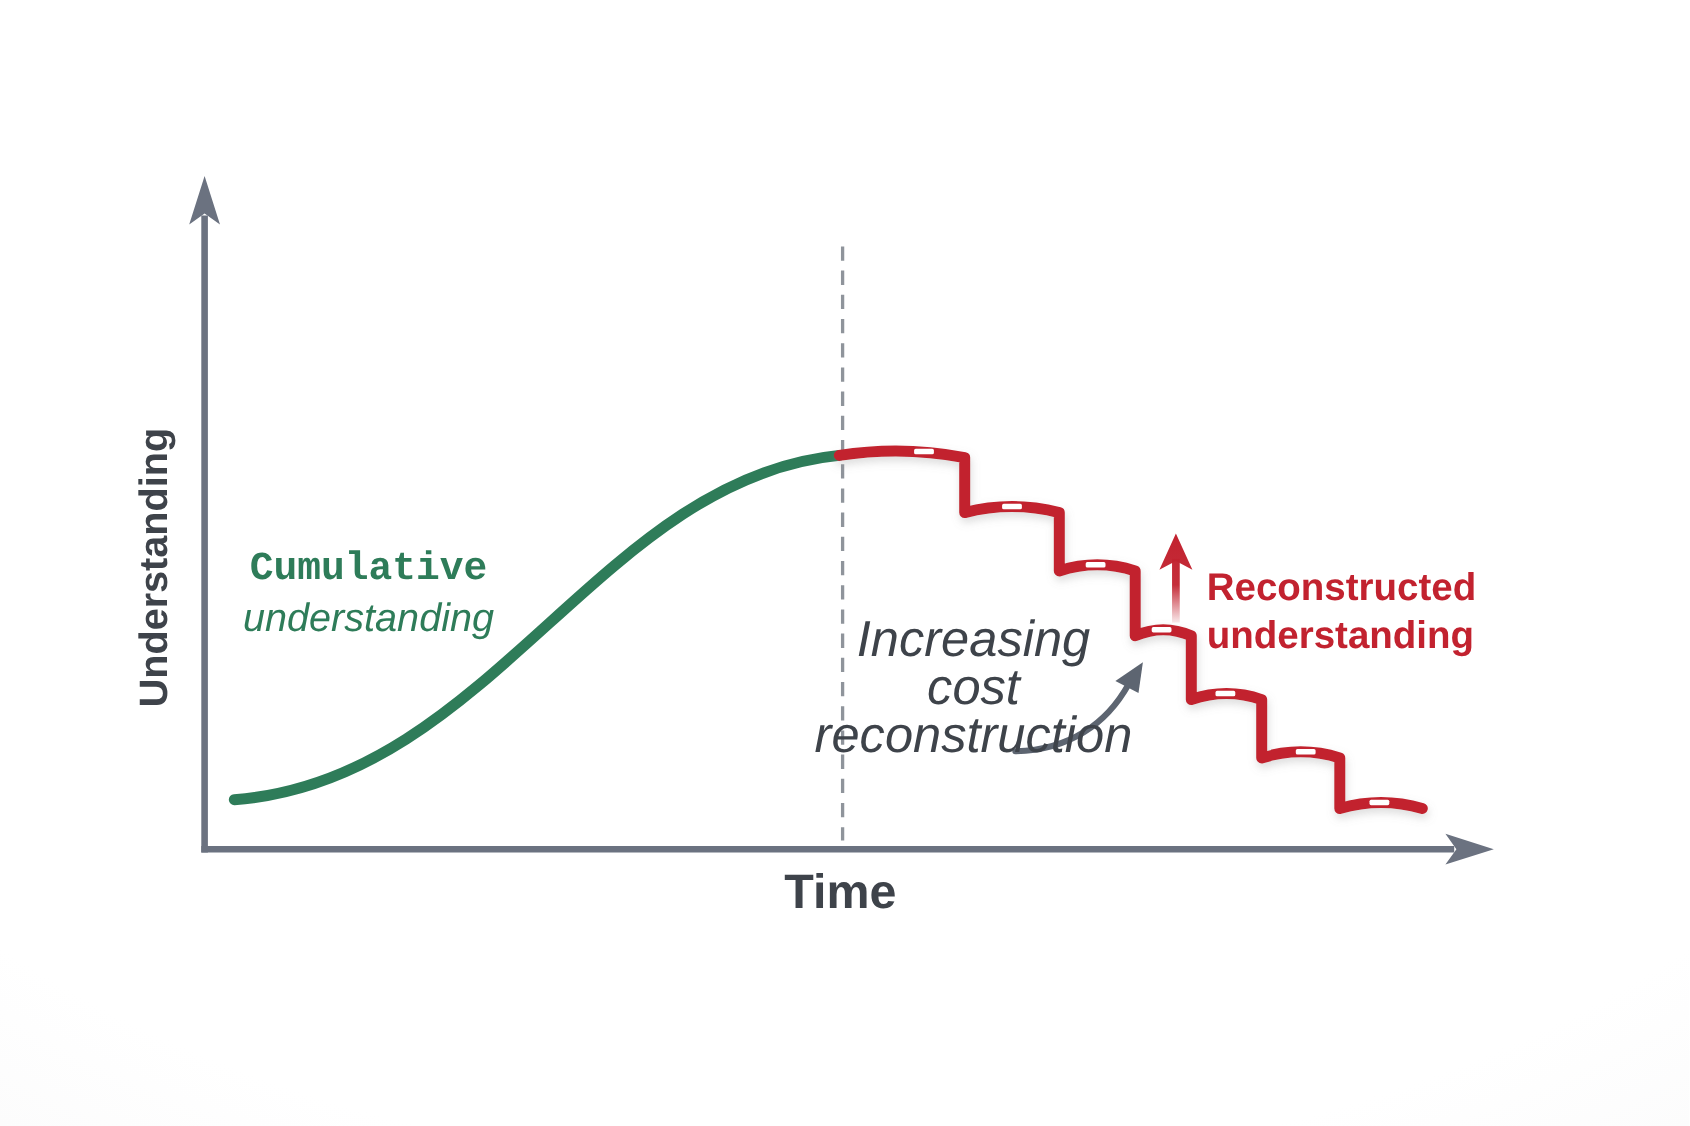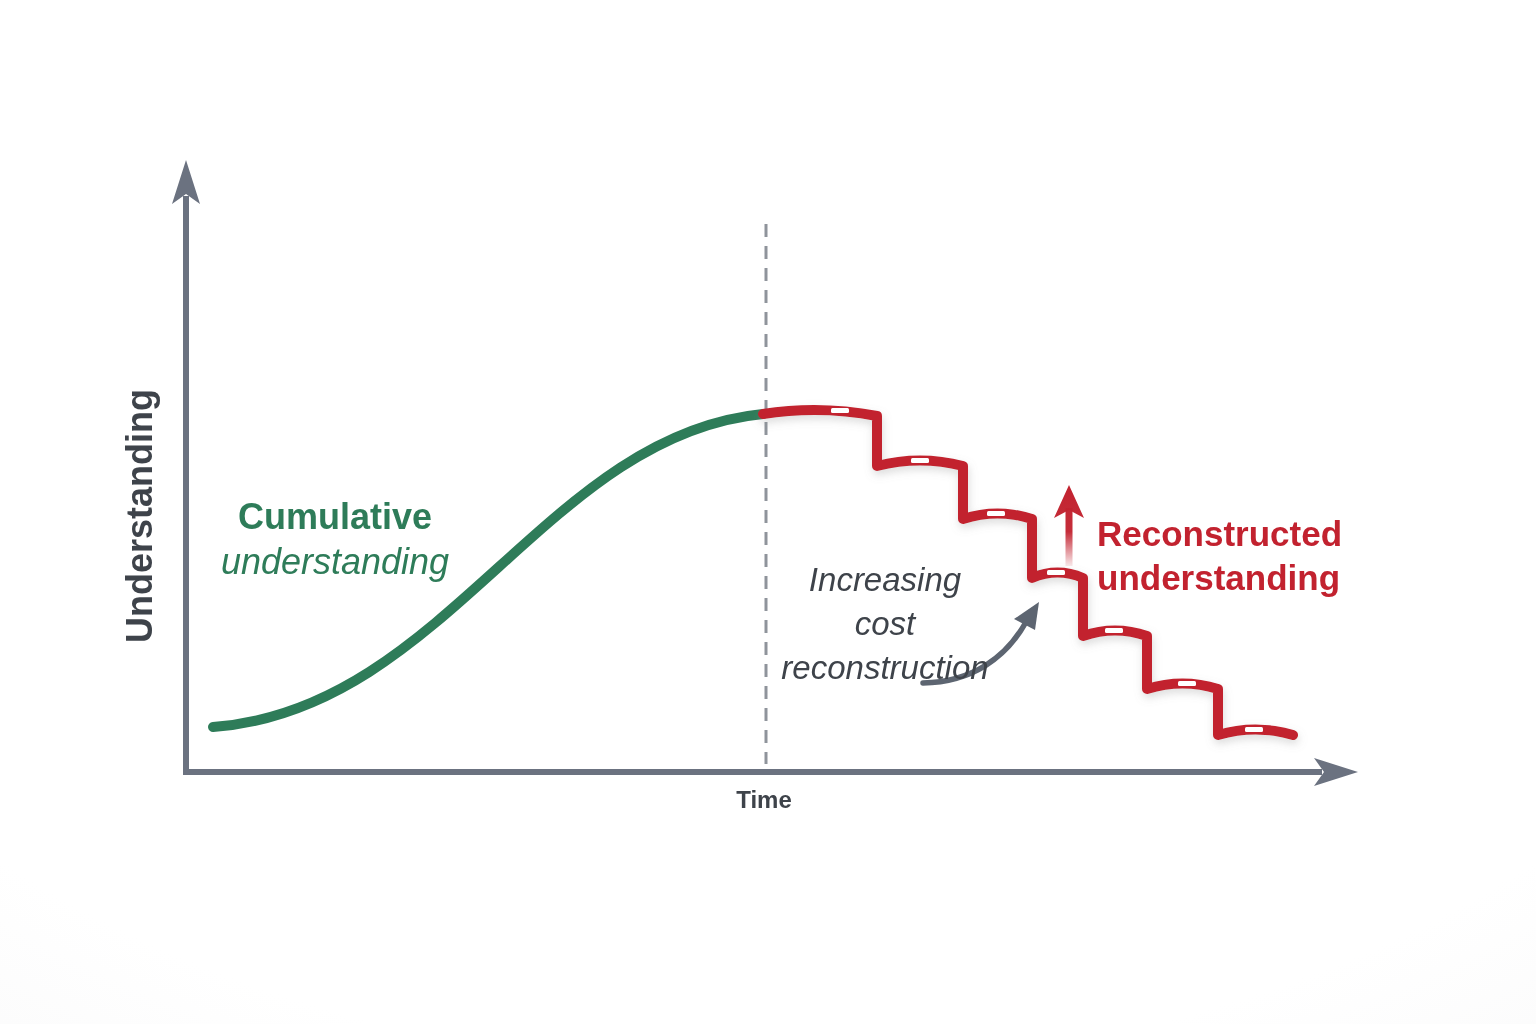--- a/index.html
+++ b/index.html
@@ -12,27 +12,27 @@
     position:relative;width:1536px;height:1024px;
     background:radial-gradient(ellipse 130% 120% at 50% 42%, #ffffff 52%, #f0f0f1 100%);
   }
   #chart-svg{position:absolute;left:0;top:0;}
   .lbl{position:absolute;color:var(--ink,#3e434a);}
   .title{left:521px;top:160px;width:500px;text-align:center;
          font-size:40px;font-weight:600;letter-spacing:-1px;}
   .ylab{left:-41px;top:494px;width:364px;height:44px;text-align:center;
         font-size:36px;font-weight:600;transform:rotate(-90deg);}
   .xlab{left:564px;top:786px;width:400px;text-align:center;
-        font-size:24px;font-weight:600;}
+        font-size:44px;font-weight:600;}
   .cumu{left:185px;top:494px;width:300px;text-align:center;
         font-size:36px;line-height:45px;color:var(--green,#2e7c59);}
-  .cumu .b{font-weight:700;}
+  .cumu .b{font-weight:700;font-family:Liberation Mono, monospace;}
   .cumu .i{font-style:italic;}
   .cost{left:735px;top:558px;width:300px;text-align:center;
-        font-style:italic;font-size:33px;line-height:44px;color:var(--ink,#3e434a);}
+        font-style:italic;font-size:46px;line-height:44px;color:var(--ink,#3e434a);}
   .frag{left:1097px;top:512px;width:330px;text-align:left;
         font-weight:700;font-size:35px;line-height:44px;color:var(--red,#c2222f);}
 </style>
 </head>
 <body>
 
 <div id="root">
   <svg id="chart-svg" width="1536" height="1024" viewBox="0 0 1536 1024">
       <defs>
         <linearGradient id="fadeRed" x1="0" y1="485" x2="0" y2="570" gradientUnits="userSpaceOnUse">

